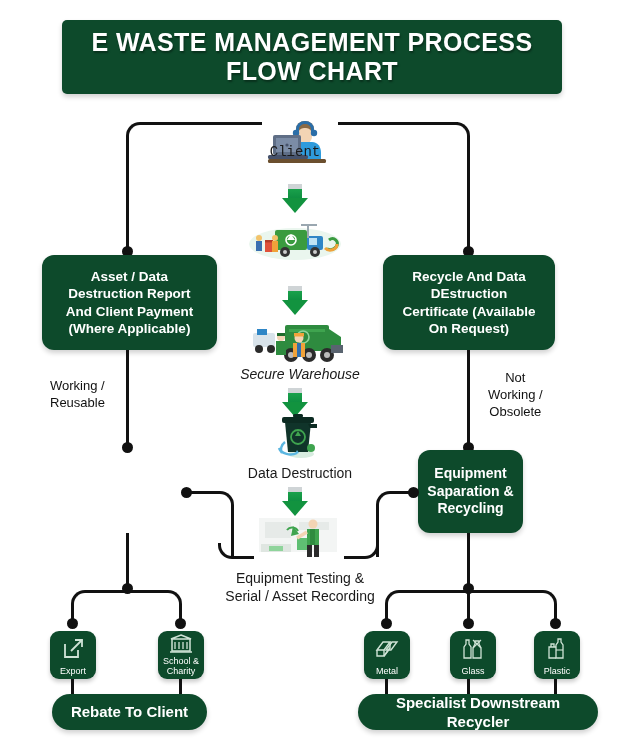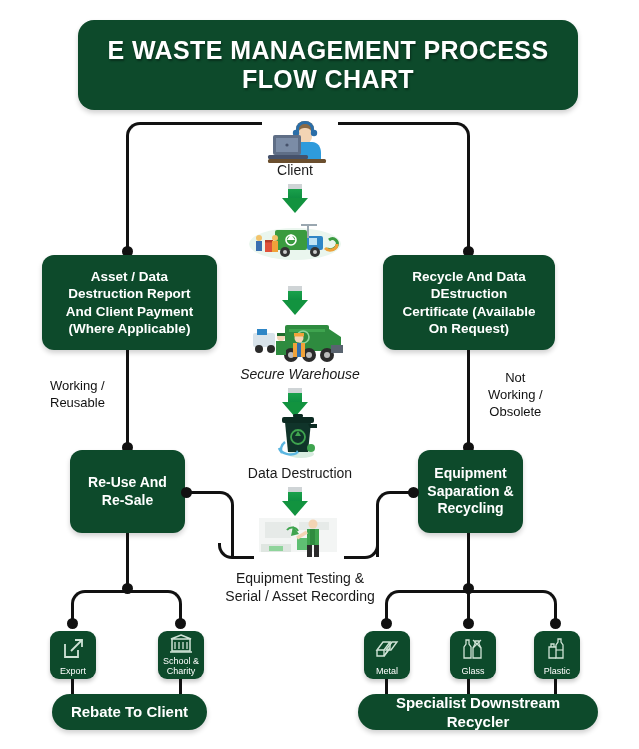--- a/index.html
+++ b/index.html
@@ -45,22 +45,22 @@
     display: flex; align-items: center; justify-content: center;
     text-align: center;
     font-weight: bold;
     line-height: 1.28;
     box-shadow: 0 3px 5px rgba(0,0,0,.18);
     padding: 6px 8px;
     white-space: pre-line;
   }
 
   #title-box {
-    left: 78px; top: 20px; width: 500px; height: 90px;
-    border-radius: 16px;
+    left: 62px; top: 20px; width: 500px; height: 74px;
+    border-radius: 5px;
     font-size: 25px; letter-spacing: .4px;
     text-shadow: 1px 2px 2px rgba(0,0,0,.35);
     line-height: 1.18;
   }
 
   .proc-box { font-size: 13.5px; }
   #box-asset   { left: 42px;  top: 255px; width: 175px; height: 95px; }
   #box-recycle { left: 383px; top: 255px; width: 172px; height: 95px; }
   #box-reuse   { left: 70px;  top: 450px; width: 115px; height: 83px; font-size: 14px; }
   #box-sep     { left: 418px; top: 450px; width: 105px; height: 83px; font-size: 14px; }
@@ -133,21 +133,21 @@
       <circle cx="31" cy="13" r="3.2" fill="#2b6ea8"></circle>
       <circle cx="49" cy="13" r="3.2" fill="#2b6ea8"></circle>
       <path d="M31 22h16c6 0 9 5 9 11v7H30z" fill="#2e9bdc"></path>
       <rect x="8" y="15" width="28" height="20" rx="2" fill="#5f6e86"></rect>
       <rect x="11" y="18" width="22" height="14" fill="#7b8ca6"></rect>
       <circle cx="22" cy="25" r="1.6" fill="#46526b"></circle>
       <rect x="3" y="35" width="40" height="4" rx="1.5" fill="#46526b"></rect>
       <rect x="3" y="39" width="58" height="4" rx="1.5" fill="#6b4f2e"></rect>
     </svg>
   </div>
-  <div class="step-label" style="left:245px; top:162px; width:100px;">Client</div>
+  <div class="step-label" style="left:245px; top:144px; width:100px;font-family:Liberation Mono, monospace;">Client</div>
 
   <div class="arrow" style="left:282px; top:184px;">
     <div class="shaft"></div>
       <div class="head"></div>
   </div>
 
   <div class="pict" style="left:247px; top:216px;">
     <svg width="96" height="46" viewBox="0 0 96 46">
       <ellipse cx="48" cy="28" rx="46" ry="16" fill="#eaf6ee"></ellipse>
       <rect x="28" y="14" width="32" height="20" rx="2" fill="#3a9b3f"></rect>
@@ -268,22 +268,20 @@
 
   <div class="line vline" style="left:467px; top:350px; height:101px;"></div>
   <div class="dot" style="left:463px; top:442px;"></div>
 
   <div class="edge-label" id="label-working">Working /
 Reusable</div>
   <div class="edge-label" id="label-notwork">Not
 Working /
 Obsolete</div>
 
-  <div class="gbox proc-box" id="box-reuse">Re-Use And
-Re-Sale</div>
 
   <div class="gbox proc-box" id="box-sep">Equipment
 Saparation &amp;
 Recycling</div>
 
   <div class="dot" style="left:181px; top:487px;"></div>
   <div class="line hline" style="left:190px; top:491px; width:30px;"></div>
   <div class="corner c-tr" style="left:218px; top:491px; width:16px; height:16px;"></div>
   <div class="line vline" style="left:231px; top:505px; height:52px;"></div>
   <div class="corner c-bl" style="left:218px; top:543px; width:16px; height:16px;"></div>

